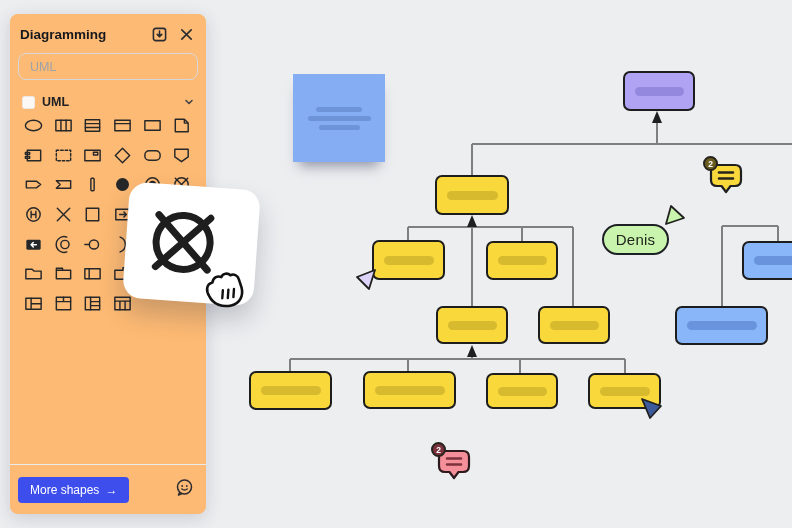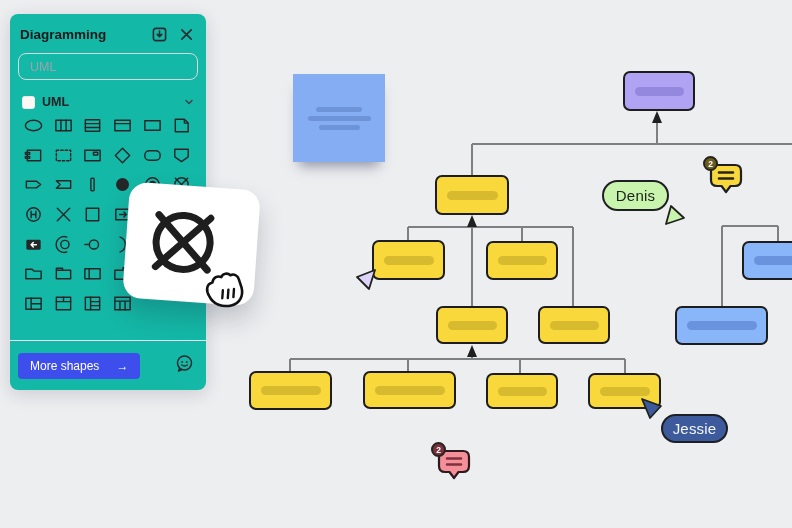--- a/index.html
+++ b/index.html
@@ -13,28 +13,28 @@
   
   #connector-layer{position:absolute;left:0;top:0;width:792px;height:528px;pointer-events:none;}
   #node-layer,#overlay-layer{position:absolute;left:0;top:0;width:100%;height:100%;}
   .dnode{position:absolute;border:2px solid #1d1d1d;border-radius:7px;box-sizing:border-box;
          display:flex;align-items:center;justify-content:center;}
   .dnode .pill{height:9px;border-radius:5px;}
   .sticky{position:absolute;box-shadow:0 10px 12px -6px rgba(50,60,90,.5);
           display:flex;flex-direction:column;align-items:center;justify-content:center;gap:4px;}
   .sticky .sline{height:5px;border-radius:3px;}
   .collab-label{position:absolute;border:2px solid #1e1f24;border-radius:999px;box-sizing:border-box;
-          display:flex;align-items:center;justify-content:center;font-size:15px;letter-spacing:.2px;}
+          display:flex;align-items:center;justify-content:center;font-size:15px;letter-spacing:.2px;margin-top:44px;}
   .cursor{position:absolute;width:24px;height:24px;}
   .comment{position:absolute;}
   .comment .badge{position:absolute;width:15px;height:15px;border:2px solid #26231d;border-radius:50%;
           color:#fff;font-size:8.5px;font-weight:bold;display:flex;align-items:center;justify-content:center;
           left:-5px;top:-6px;box-sizing:border-box;}
   
-  .panel{position:absolute;left:10px;top:14px;width:196px;height:376px;background:#14b8a6;
+  .panel{position:absolute;left:10px;top:14px;width:196px;height:500px;background:#fdba74;
          border-radius:8px;box-shadow:0 4px 18px rgba(25,30,50,.16);z-index:5;}
   .panel-header{display:flex;align-items:center;padding:13px 12px 0 10px;}
   .panel-title{font-size:13.5px;font-weight:600;color:#17181c;flex:1;}
   .panel-header .hicon{width:15px;height:15px;margin-left:12px;cursor:pointer;}
   .panel-header .hicon svg{stroke:#2a2b30;fill:none;stroke-width:1.7;stroke-linecap:round;stroke-linejoin:round;}
   .search-box{margin:11px 8px 0 8px;height:27px;border:1px solid #d7d8dc;border-radius:8px;
          display:flex;align-items:center;padding:0 9px;box-sizing:border-box;}
   .search-box input{border:none;outline:none;width:100%;font-size:12.5px;color:#333;
          font-family:"Liberation Sans",sans-serif;background:transparent;}
   .search-box input::placeholder{color:#9ea2a9;}
@@ -45,21 +45,21 @@
   .shape-grid{position:absolute;left:9px;top:97px;width:179px;
          display:grid;grid-template-columns:repeat(6,29.6px);grid-auto-rows:29.6px;}
   .cell{display:flex;align-items:center;justify-content:center;cursor:pointer;}
   .cell svg{width:21px;height:21px;stroke:#262729;fill:none;stroke-width:1.5;
          stroke-linecap:round;stroke-linejoin:round;}
   .cell svg .fill{fill:#262729;stroke:none;}
   .cell svg .inv{stroke:#fff;}
   .panel-footer{position:absolute;bottom:0;left:0;right:0;height:50px;border-top:1px solid #ebebed;
          display:flex;align-items:center;justify-content:space-between;padding:0 12px 0 8px;box-sizing:border-box;}
   .more-shapes-btn{border:none;border-radius:4px;color:#fff;font-size:12px;height:26px;padding:0 12px;
-         font-family:"Liberation Sans",sans-serif;cursor:pointer;display:flex;align-items:center;gap:17px;}
+         font-family:"Liberation Sans",sans-serif;cursor:pointer;display:flex;align-items:center;gap:6px;}
   .chat-icon svg{stroke:#2a2b30;fill:none;stroke-width:1.5;stroke-linecap:round;stroke-linejoin:round;}
   
   .drag-card{position:absolute;left:126px;top:186px;width:131px;height:116px;background:#fff;
          border-radius:18px;box-shadow:0 14px 26px rgba(25,30,55,.22);transform:rotate(4deg);z-index:6;}
   .drag-card .big-shape{position:absolute;left:16px;top:16px;}
   .drag-card .hand{position:absolute;left:80px;top:78px;}
 </style>
 </head>
 <body>
 
@@ -141,21 +141,20 @@
       <path d="M11,10.5 H25 M11,16.5 H25" stroke="#7c323c" stroke-width="2.6" stroke-linecap="round"></path>
     </svg>
     <div class="badge" style="background:#7c323c">2</div></div>
       <div class="collab-label" style="left: 602px; top: 180px; width: 67px; height: 31px; background: rgb(201, 244, 173); color: rgb(32, 37, 28);">Denis</div>
       <div class="cursor" style="left: 663px; top: 203px;"><svg width="24" height="24" viewBox="0 0 24 24">
      <polygon points="3,21 8,3 21,15" fill="#c9f4ad" stroke="#20211f" stroke-width="1.8" stroke-linejoin="round"></polygon>
         </svg></div>
       <div class="cursor" style="left: 355px; top: 268px;"><svg width="24" height="24" viewBox="0 0 24 24">
      <polygon points="20,2 14,21 2,9" fill="#ddd3f8" stroke="#20211f" stroke-width="1.8" stroke-linejoin="round"></polygon>
         </svg></div>
-      <div class="collab-label" style="left: 661px; top: 414px; width: 67px; height: 29px; background: rgb(61, 91, 156); color: rgb(244, 246, 251);">Jessie</div>
       <div class="cursor" style="left: 640px; top: 397px;"><svg width="24" height="24" viewBox="0 0 24 24">
      <polygon points="2,2 21,9 10,21" fill="#3d5b9c" stroke="#20211f" stroke-width="1.8" stroke-linejoin="round"></polygon>
         </svg></div>
     </div>
 
   <aside class="panel">
     <div class="panel-header">
       <div class="panel-title">Diagramming</div>
       <div class="hicon">
         <svg viewBox="0 0 16 16">

